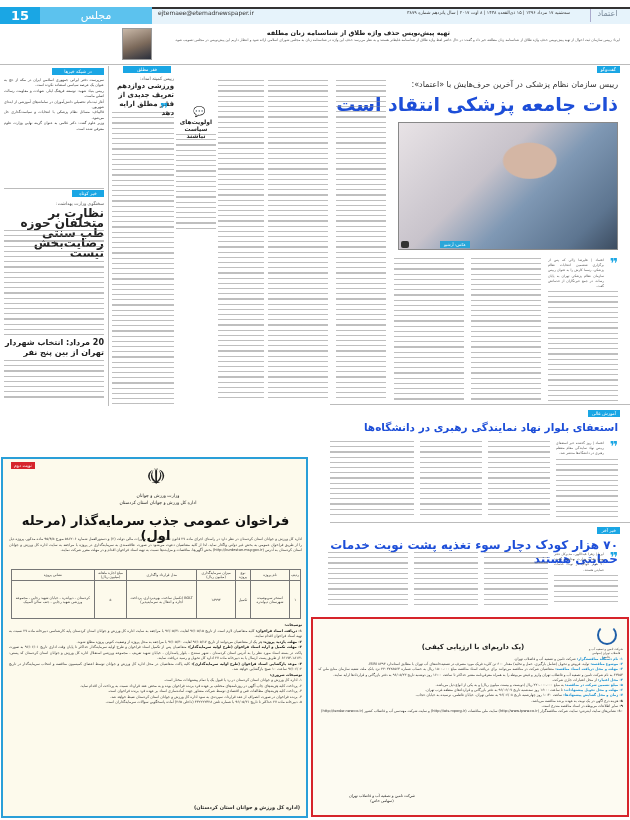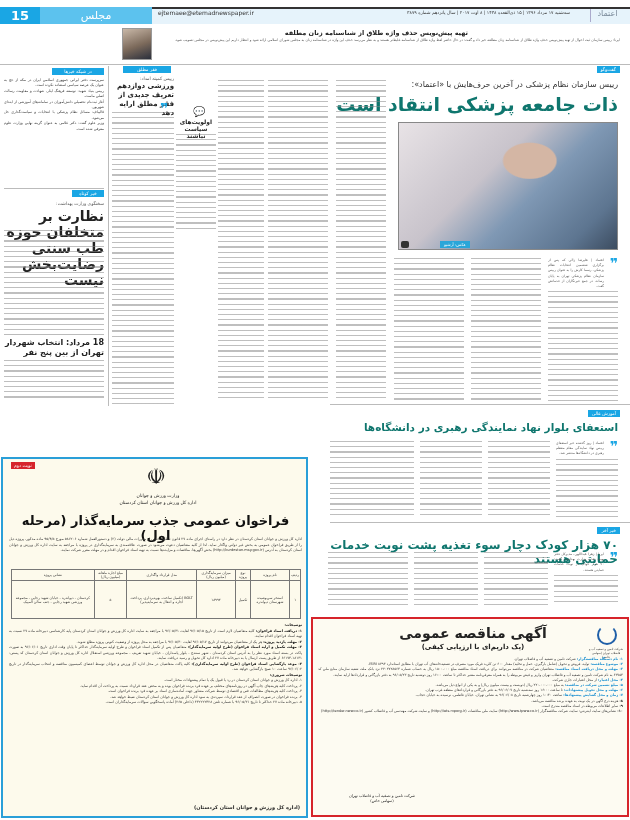--- a/index.html
+++ b/index.html
@@ -18,21 +18,21 @@
 .teaser-title{left:160px;top:29px;width:300px;font-size:6.5px;font-weight:bold;text-align:right;right:auto}
 .teaser-body{left:160px;top:38px;width:460px;font-size:3.5px;line-height:5px;color:#555;text-align:justify}
 .rule{background:#bbb;height:1px}
 
 .lbl{background:#1aa6e4;color:#fff;font-size:4.5px;height:7px;line-height:7px;padding:0 4px;text-align:center}
 
 .col{font-size:3.4px;line-height:5.2px;color:#555;text-align:justify;overflow:hidden}
 .col span{display:block}
 .filler{background:repeating-linear-gradient(to bottom,#8a8a8a 0 1.2px,transparent 1.2px 5.2px);opacity:.55}
 .quote{color:#1aa6e4;font-size:14px;font-weight:bold;line-height:10px}
-.h-main{font-weight:900;color:#0f766e;text-align:right}
+.h-main{font-weight:900;color:#1d4ed8;text-align:right}
 .photo-main{background:radial-gradient(ellipse at 60% 30%,#d4b6a4 0 14%,transparent 15%),linear-gradient(135deg,#e8e3e6,#c8c3cb 40%,#7f98b4 60%,#5d7590 85%,#3c4c60);border:1px solid #888}
 .credit{background:#2aa6d9;color:#fff;font-size:4px;padding:1px 4px}
 
 .ad1{left:1px;top:457px;width:307px;height:361px;background:#fdfaec;border:2px solid #2a9fd8}
 .ad2{left:311px;top:617px;width:318px;height:200px;background:#fdfbf2;border:2px solid #d6242b}
 .badge-red{background:#d6242b;color:#fff;font-size:4.5px;padding:1px 3px}
 .tbl{border-collapse:collapse;font-size:3.5px;color:#333}
 .tbl td,.tbl th{border:0.6px solid #777;text-align:center;padding:1px;font-weight:normal}
 .adtext{font-size:3.6px;line-height:5.5px;color:#333;text-align:justify}
 .adtext b{color:#111}
@@ -41,21 +41,21 @@
 <body>
 
 <div class="abs topbar"></div>
 <div class="abs pagenum">15</div>
 <div class="abs section">مجلس</div>
 <div class="abs email">ejtemaee@etemadnewspaper.ir</div>
 <div class="abs dateline">سه‌شنبه ۱۷ مرداد ۱۳۹۶ | ۱۵ ذی‌القعده ۱۴۳۸ | ۸ اوت ۲۰۱۷ | سال پانزدهم شماره ۳۸۷۹</div>
 <div class="abs logo">اعتماد</div>
 
 <div class="abs teaser-photo"></div>
-<div class="abs teaser-title" style="left:auto;right:162px;width:300px">تهیه پیش‌نویس حذف واژه طلاق از شناسنامه زنان مطلقه</div>
+<div class="abs teaser-title" style="left:auto;right:180px;width:300px">تهیه پیش‌نویس حذف واژه طلاق از شناسنامه زنان مطلقه</div>
 <div class="abs teaser-body" style="left:158px;width:462px">ایرنا: رییس سازمان ثبت احوال از تهیه پیش‌نویس حذف واژه طلاق از شناسنامه زنان مطلقه خبر داد و گفت: در حال حاضر لفظ واژه طلاق از شناسنامه غلیظ‌تر هستند و به نظر می‌رسد حذف این واژه در شناسنامه زنان به مجلس شورای اسلامی ارائه شود و انتظار داریم این پیش‌نویس در مجلس تصویب شود.</div>
 <div class="abs rule" style="left:0;top:64px;width:630px"></div>
 
 <div class="abs lbl" style="right:10px;top:66px">گفت‌وگو</div>
 <div class="abs" style="right:12px;top:80px;width:270px;font-size:8px;color:#333;text-align:right">رییس سازمان نظام پزشکی در آخرین حرف‌هایش با «اعتماد»:</div>
 <div class="abs h-main" style="right:12px;top:94px;width:290px;font-size:19px;line-height:20px">ذات جامعه پزشکی انتقاد است</div>
 <div class="abs photo-main" style="right:12px;top:122px;width:220px;height:128px"></div>
 <div class="abs credit" style="right:160px;top:241px">عکس: آرشیو</div>
 <div class="abs" style="right:221px;top:241px;width:8px;height:7px;background:#333;border-radius:2px"></div>
 
@@ -87,24 +87,24 @@
 <div class="abs col" style="left:4px;top:78px;width:100px;height:108px;font-size:3.6px;line-height:5.4px;color:#333">
   <span>سرپرست دفتر ایرانی جمهوری اسلامی ایران در مکه از حج به عنوان یک عرصه سیاسی استفاده نکرده است.</span>
   <span>رییس بنیاد شهید: توسعه فرهنگ ایثار، شهادت و مقاومت رسالت اصلی ماست.</span>
   <span>آغاز ثبت‌نام تحصیلی دانش‌آموزان در سامانه‌های آموزشی از ابتدای شهریور.</span>
   <span>قالیباف: مسائل نظام پزشکی با انتخابات و سیاست‌گذاری حل می‌شود.</span>
   <span>وزیر علوم گفت: دکتر غلامی به عنوان گزینه نهایی وزارت علوم معرفی شده است.</span>
 </div>
 <div class="abs rule" style="left:4px;top:188px;width:100px"></div>
 <div class="abs lbl" style="left:72px;top:190px;width:32px">خبر کوتاه</div>
 <div class="abs" style="left:4px;top:201px;width:100px;font-size:4.5px;color:#555;text-align:right">سخنگوی وزارت بهداشت:</div>
-<div class="abs" style="left:4px;top:208px;width:100px;font-size:14px;font-weight:bold;line-height:16px;text-align:right">نظارت بر متخلفان حوزه طب سنتی رضایت‌بخش نیست</div>
+<div class="abs" style="left:4px;top:208px;width:100px;font-size:12px;font-weight:bold;line-height:10px;text-align:right">نظارت بر متخلفان حوزه طب سنتی رضایت‌بخش نیست</div>
 <div class="abs col filler" style="left:4px;top:230px;width:100px;height:100px"></div>
 <div class="abs rule" style="left:4px;top:334px;width:100px"></div>
-<div class="abs" style="left:4px;top:338px;width:100px;font-size:8px;font-weight:bold;line-height:10px;text-align:right">18 مرداد: انتخاب شهردار تهران از بین پنج نفر</div>
+<div class="abs" style="left:4px;top:338px;width:100px;font-size:8px;font-weight:bold;line-height:10px;text-align:right">20 مرداد: انتخاب شهردار تهران از بین پنج نفر</div>
 <div class="abs col filler" style="left:4px;top:360px;width:100px;height:42px"></div>
 
 <div class="abs lbl" style="right:10px;top:410px">آموزش عالی</div>
 <div class="abs h-main" style="right:12px;top:421px;width:300px;font-size:10.5px">استعفای بلوار نهاد نمایندگی رهبری در دانشگاه‌ها</div>
 <div class="abs quote" style="right:12px;top:441px">❞</div>
 <div class="abs col" style="right:12px;top:441px;width:62px;height:78px">
   <span style="padding-right:14px">اعتماد | روز گذشته خبر استعفای رییس نهاد نمایندگی مقام معظم رهبری در دانشگاه‌ها منتشر شد.</span>
   <div class="filler" style="height:60px;margin-top:2px"></div>
 </div>
 <div class="abs col filler" style="right:80px;top:441px;width:62px;height:78px"></div>
@@ -166,21 +166,20 @@
     <div>۳- پرداخت کلیه هزینه‌های مطالعات فنی و اقتصادی توسط شرکت مشاور جهت آماده‌سازی اسناد بر عهده فرد برنده فراخوان است.</div>
     <div>۴- برنده فراخوان در صورت انصراف از عقد قرارداد، سپرده‌ی به سود اداره کل ورزش و جوانان استان کردستان ضبط خواهد شد.</div>
     <div>۵- دبیرخانه ماده ۲۷ حداکثر تا تاریخ ۹۶/۰۵/۳۱ با شماره تلفن ۳۳۲۲۲۲۴۲۸ (داخلی ۲۶۵) آماده پاسخگویی سوالات سرمایه‌گذاران است.</div>
   </div>
   <div class="abs" style="right:6px;bottom:6px;font-size:5px;font-weight:bold">(اداره کل ورزش و جوانان استان کردستان)</div>
 </div>
 
 <div class="abs ad2">
   <div class="abs" style="right:10px;top:6px;width:20px;height:20px;border-radius:50%;border:2px solid #1f5fa8;border-top-color:transparent"></div>
   <div class="abs" style="right:4px;top:28px;width:34px;font-size:3px;text-align:center;color:#333">شرکت تامین و تصفیه آب و فاضلاب تهران (سهامی خاص)</div>
-  <div class="abs" style="left:60px;top:6px;width:200px;font-size:14px;font-weight:900;text-align:center">آگهی مناقصه عمومی</div>
   <div class="abs" style="left:60px;top:24px;width:200px;font-size:7px;font-weight:bold;text-align:center">(یک داریم‌ای با ارزیابی کیفی)</div>
   <div class="abs adtext" style="left:5px;top:38px;width:305px;font-size:3.5px;line-height:5.2px">
     <div><b style="color:#1a8fd0">۱- نام دستگاه مناقصه‌گزار:</b> <span>شرکت تامین و تصفیه آب و فاضلاب تهران.</span></div>
     <div><b style="color:#1a8fd0">۲- موضوع مناقصه:</b> <span>تولید، فروش و تحویل (شامل بارگیری، حمل و تخلیه) مقدار ۶۰۰ تن کلرید فریک مورد مصرف در تصفیه‌خانه‌های آب تهران با مطابق استاندارد ISIRI ۸۳۹۳.</span></div>
     <div><b style="color:#1a8fd0">۳- مهلت و محل دریافت اسناد مناقصه:</b> <span>متقاضیان شرکت در مناقصه می‌توانند برای دریافت اسناد مناقصه مبلغ ۱۵۰۰،۰۰۰ ریال به حساب شماره ۲۲۰۲۷۲۸۵۶۴ نزد بانک ملت شعبه سازمان منابع ملی کد ۶۳۷۵۴ به نام شرکت تامین و تصفیه آب و فاضلاب تهران واریز و فیش مربوطه را به همراه معرفی‌نامه معتبر حداکثر تا ساعت ۱۶:۰۰ روز دوشنبه تاریخ ۹۶/۰۵/۲۳ به دفتر بازرگانی و قرارداد‌ها ارایه نمایند.</span></div>
     <div><b style="color:#1a8fd0">۴- محل اعتبار:</b> <span>از محل اعتبارات جاری شرکت.</span></div>
     <div><b style="color:#1a8fd0">۵- مبلغ تضمین شرکت در مناقصه:</b> <span>به مبلغ ۲۲۰،۰۰۰،۰۰۰ ریال (دویست و بیست میلیون ریال) و به یکی از انواع ذیل می‌باشد.</span></div>
     <div><b style="color:#1a8fd0">۶- مهلت و محل تحویل پیشنهادات:</b> <span>تا ساعت ۱۶:۰۰ روز سه‌شنبه تاریخ ۹۶/۰۶/۰۷ به دفتر بازرگانی و قرارداد‌های منطقه غرب تهران.</span></div>
     <div><b style="color:#1a8fd0">۷- زمان و محل گشایش پیشنهادها:</b> <span>ساعت ۱۰:۳۰ روز چهارشنبه تاریخ ۹۶/۰۶/۰۸ به نشانی تهران، خیابان فاطمی، نرسیده به خیابان حجاب.</span></div>
     <div><b>۸-</b> <span>هزینه درج آگهی در یک نوبت به عهده برنده مناقصه می‌باشد.</span></div>

